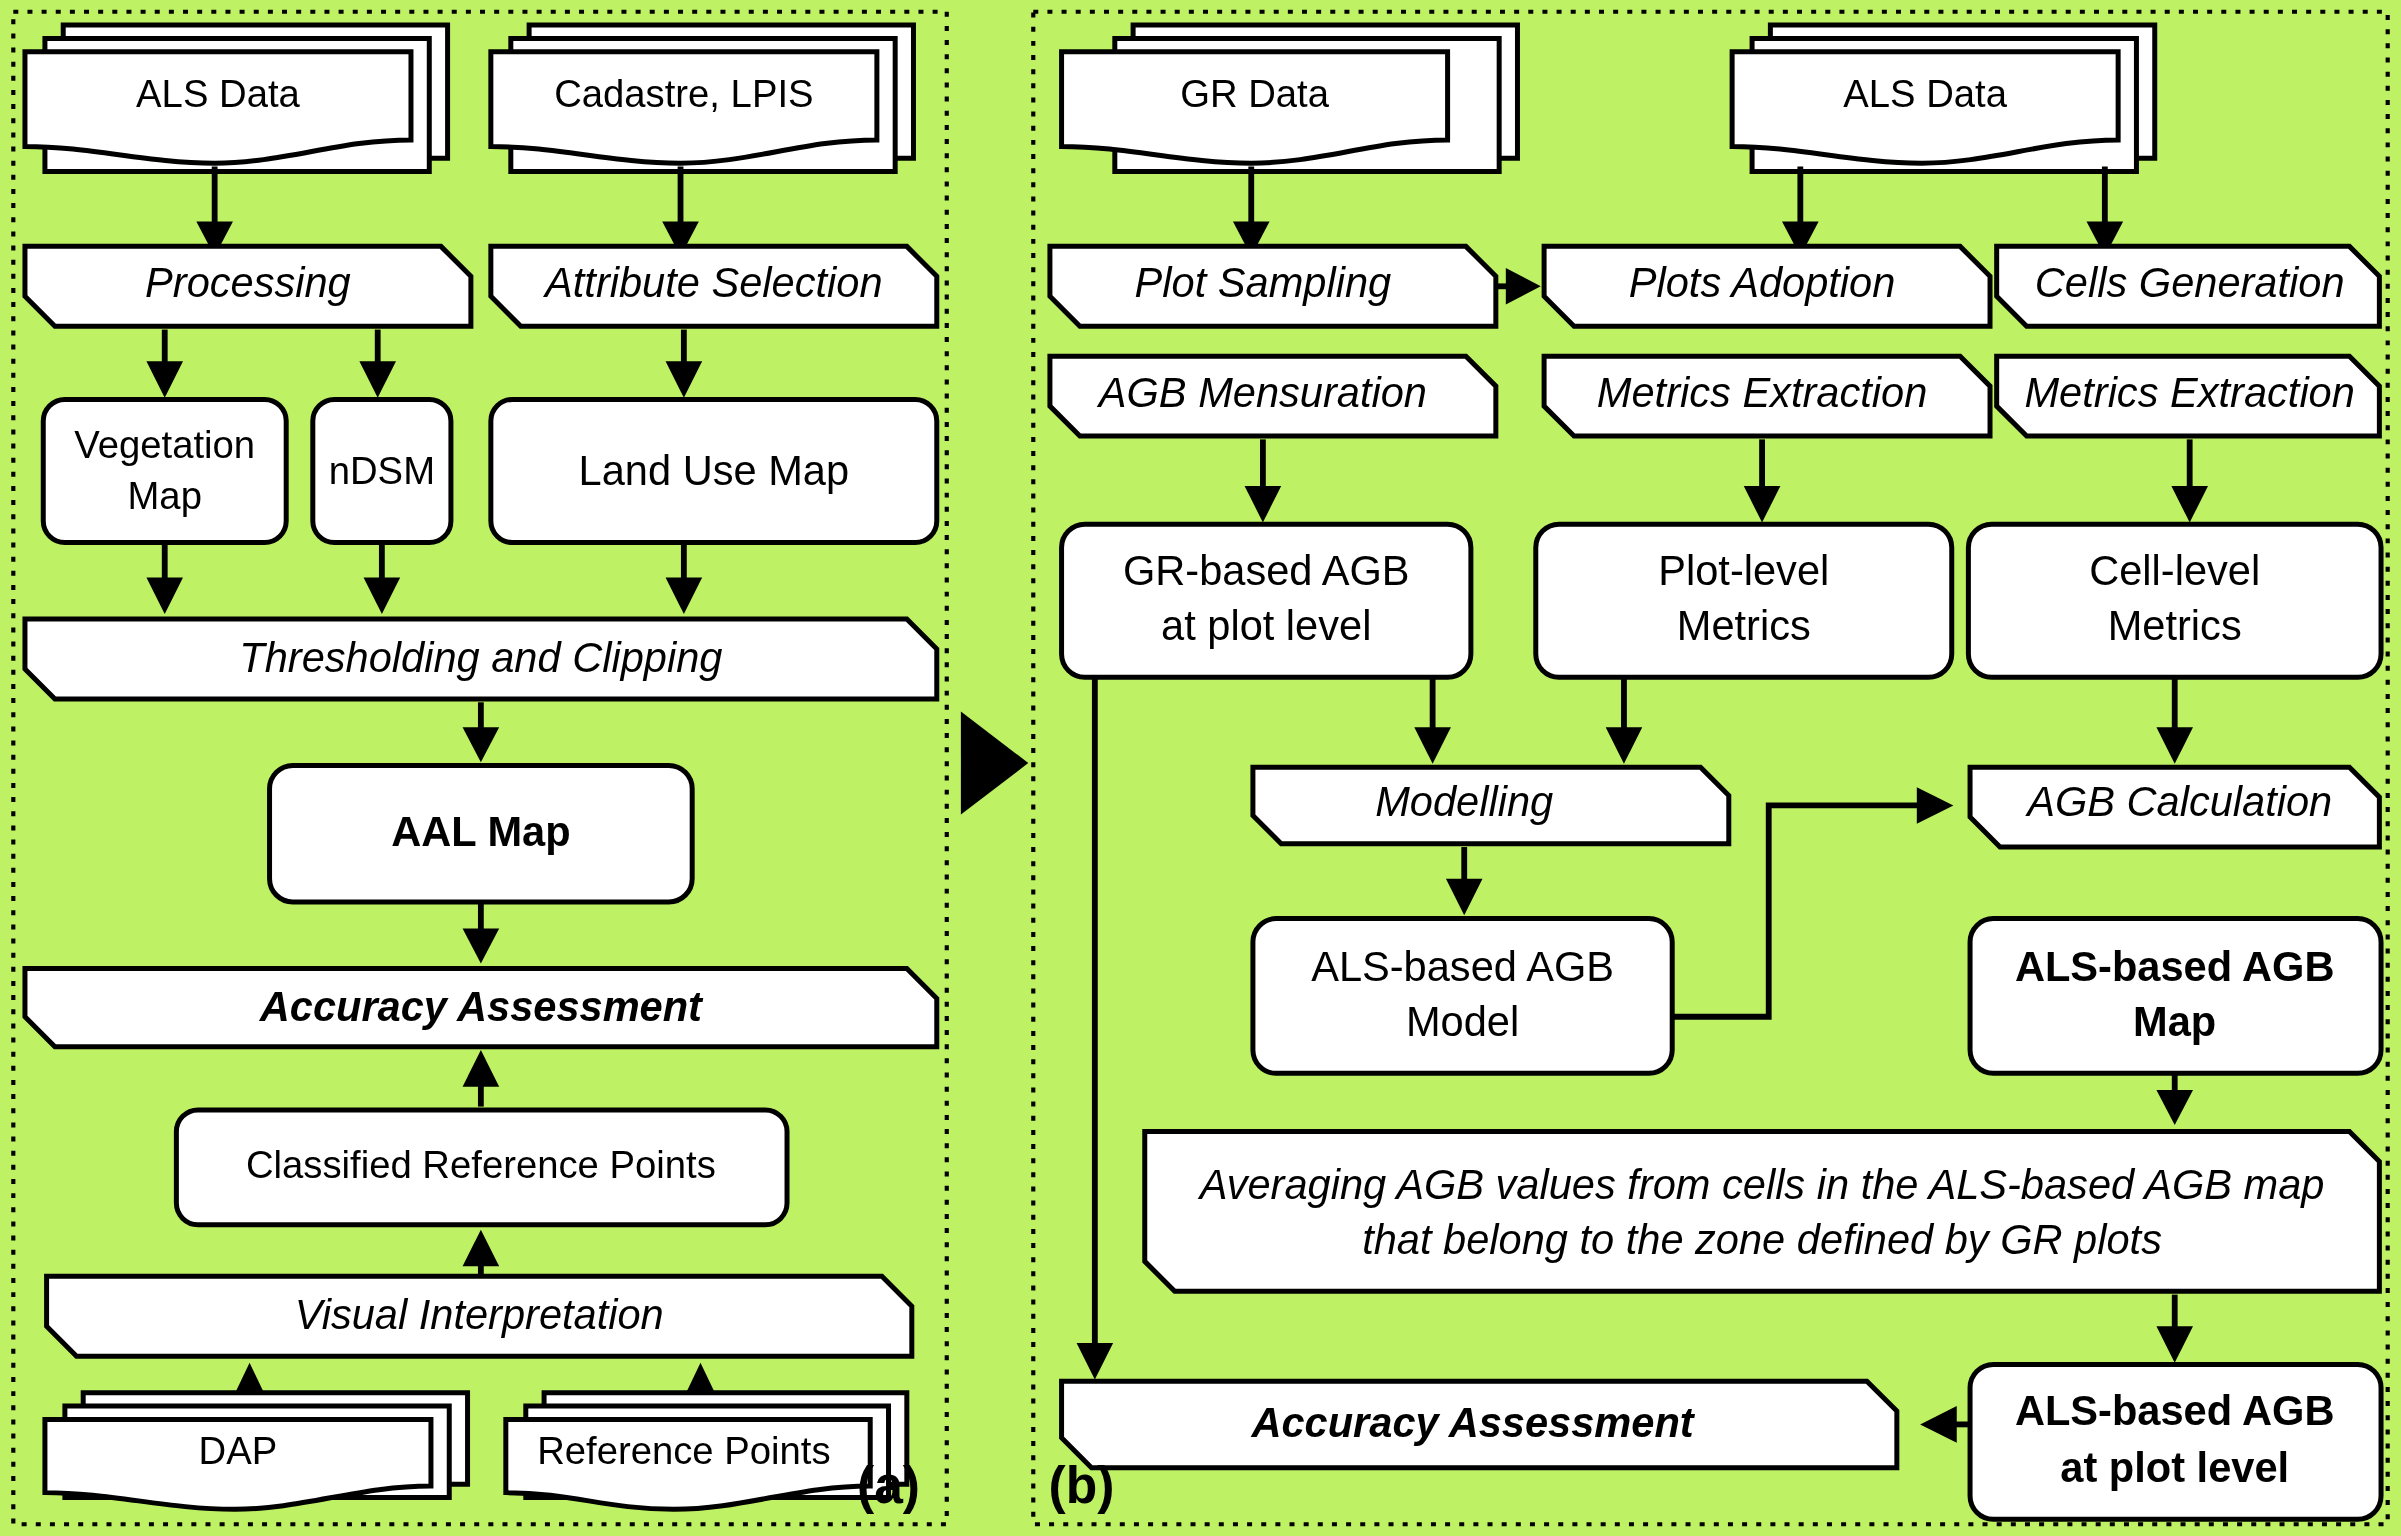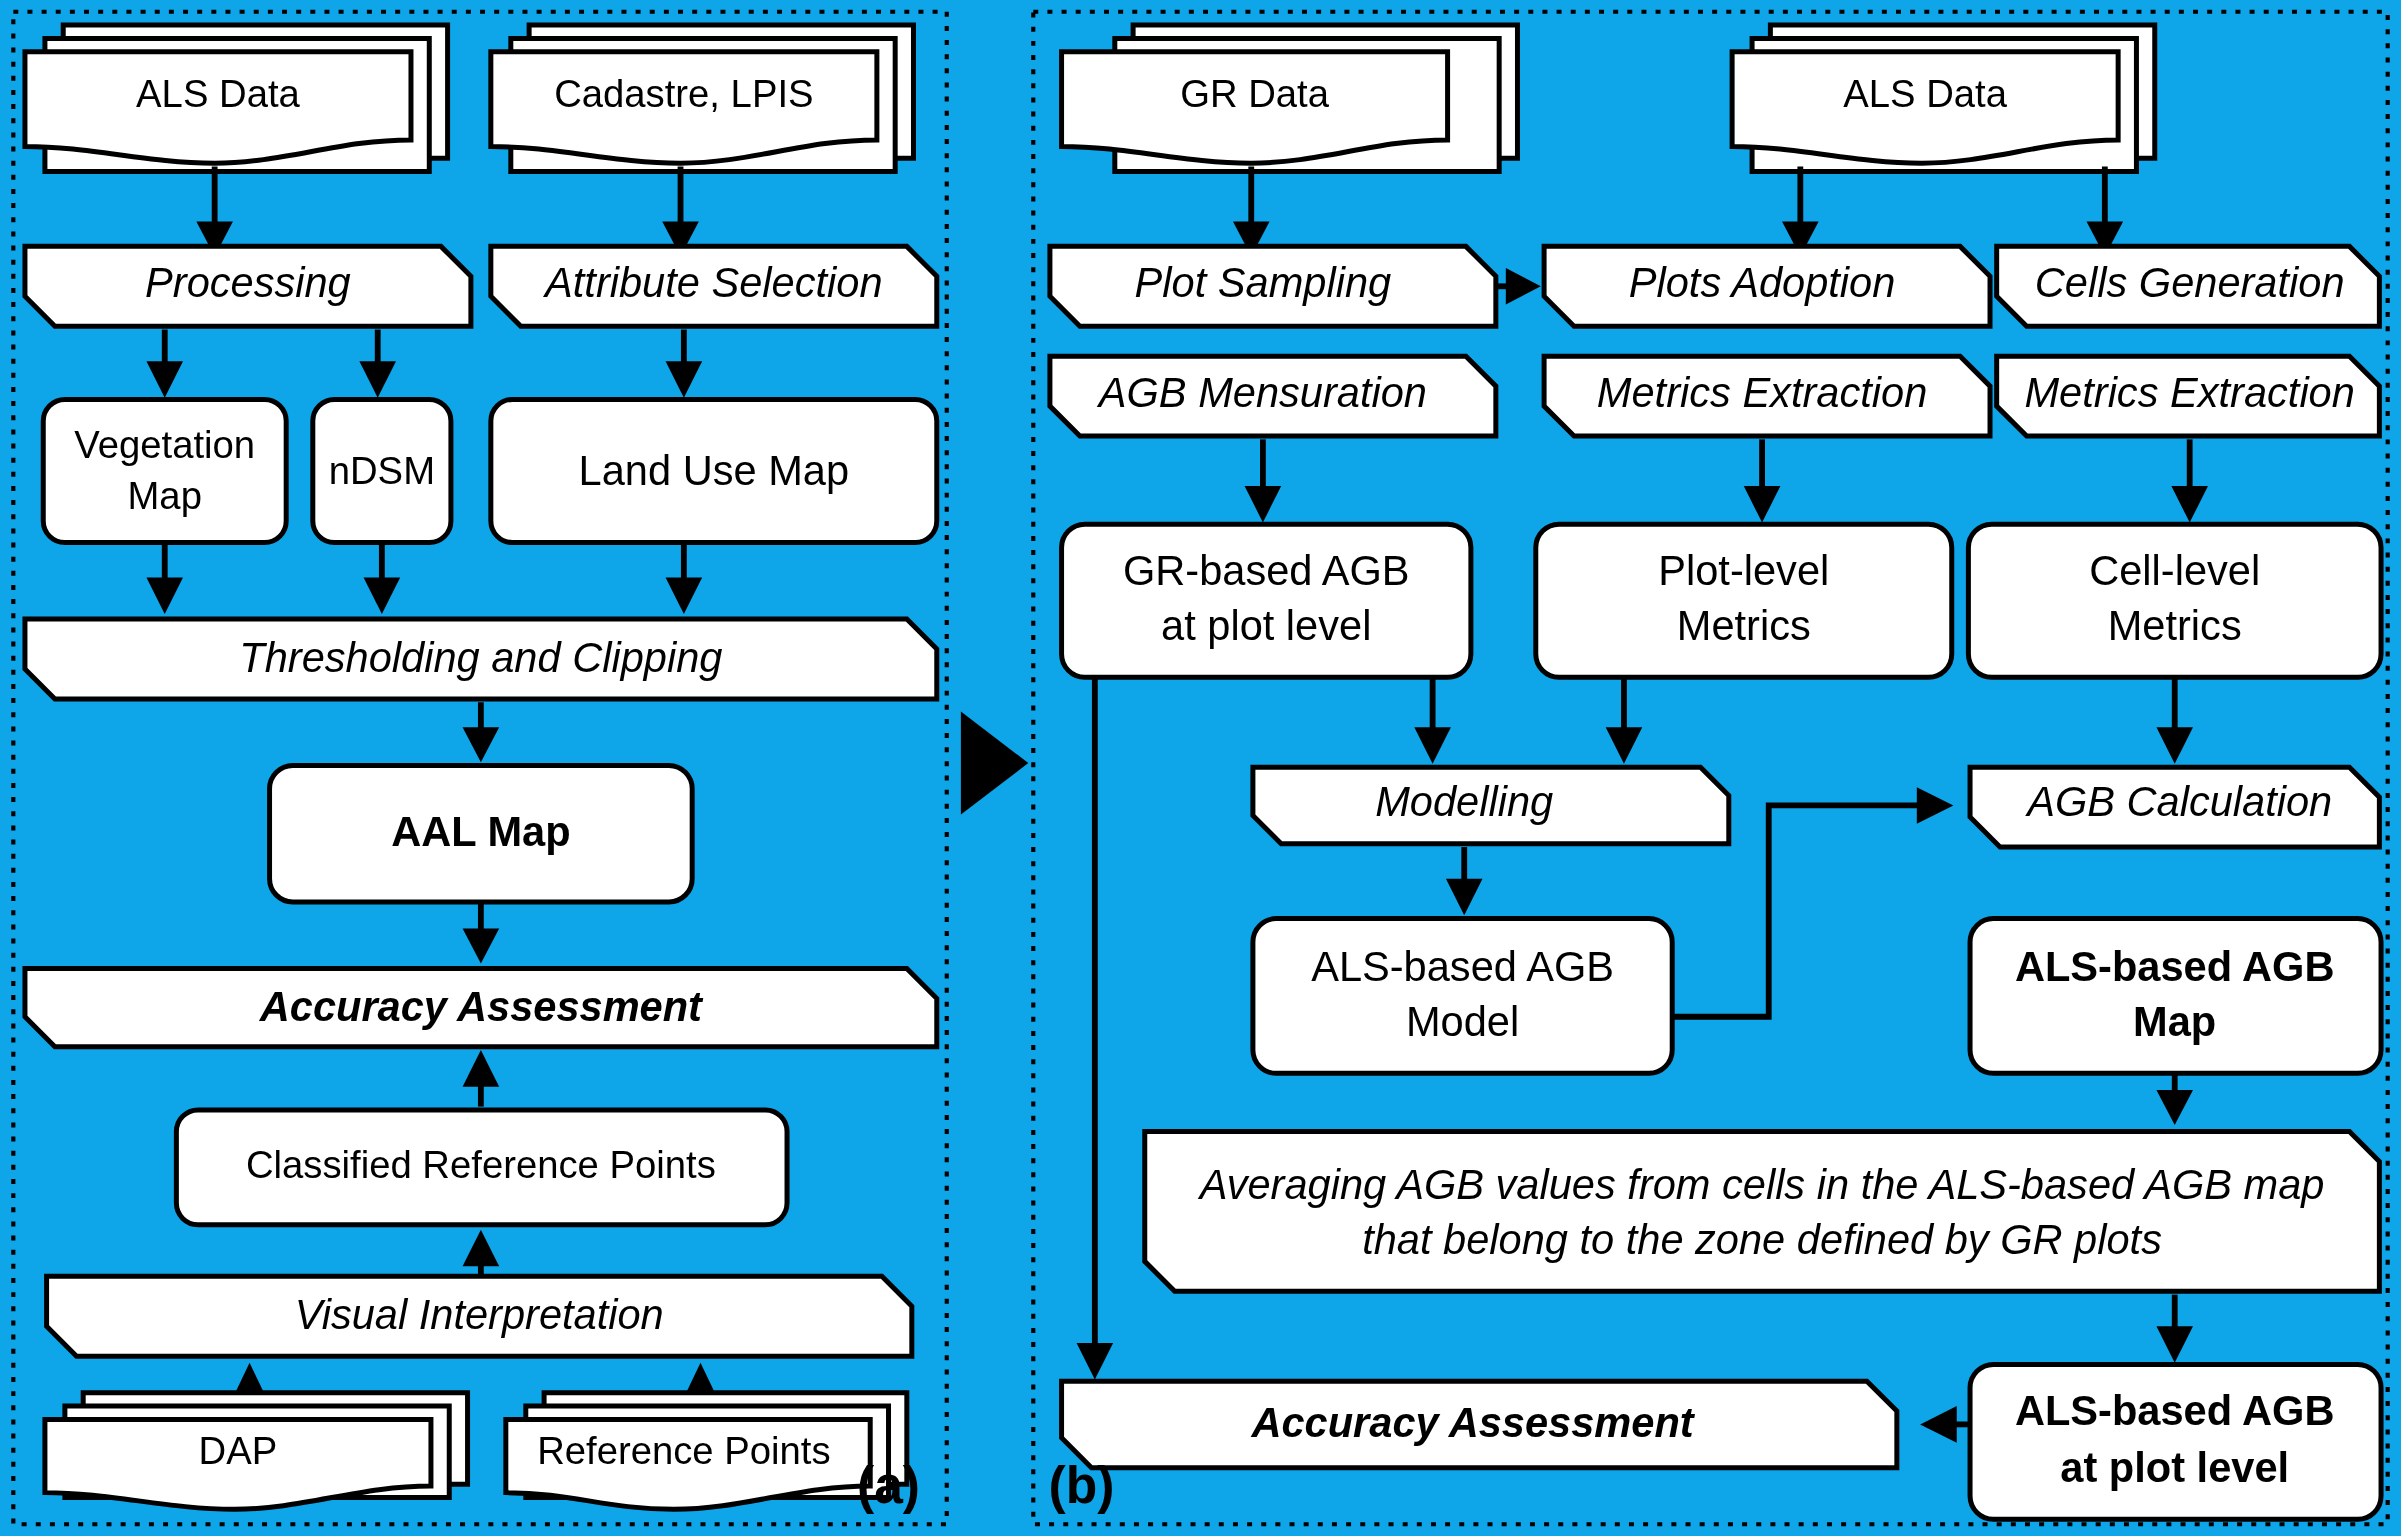--- a/index.html
+++ b/index.html
@@ -1,17 +1,17 @@
 <!DOCTYPE html>
 <html style="font-size:13.3px"><head>
 <meta charset="utf-8">
 <style>
   html,body{margin:0;padding:0;background:#ffffff;}
   body{font-family:"Liberation Sans",sans-serif;}
-  #stage{position:relative;width:2401px;height:1536px;background:#0ea5e9;overflow:hidden;}
+  #stage{position:relative;width:2401px;height:1536px;background:#bef264;overflow:hidden;}
   svg#flow{position:absolute;left:0;top:0;width:2401px;height:1536px;display:block;}
   .panel-border{fill:none;stroke:#000;stroke-width:5;stroke-dasharray:6 11;stroke-linecap:butt;}
   .shp{fill:#fff;stroke:#000;stroke-width:6;stroke-linejoin:miter;}
   .shp-round{fill:#fff;stroke:#000;stroke-width:6;}
   .doc-back{fill:#fff;stroke:#000;stroke-width:6;}
   .conn{fill:none;stroke:#000;stroke-width:7;}
   .arrowhead{fill:#000;stroke:none;}
   .tri{fill:#000;stroke:none;}
   text{font-family:"Liberation Sans",sans-serif;fill:#000;}
   .t{font-size:50px;text-anchor:middle;dominant-baseline:middle;}

